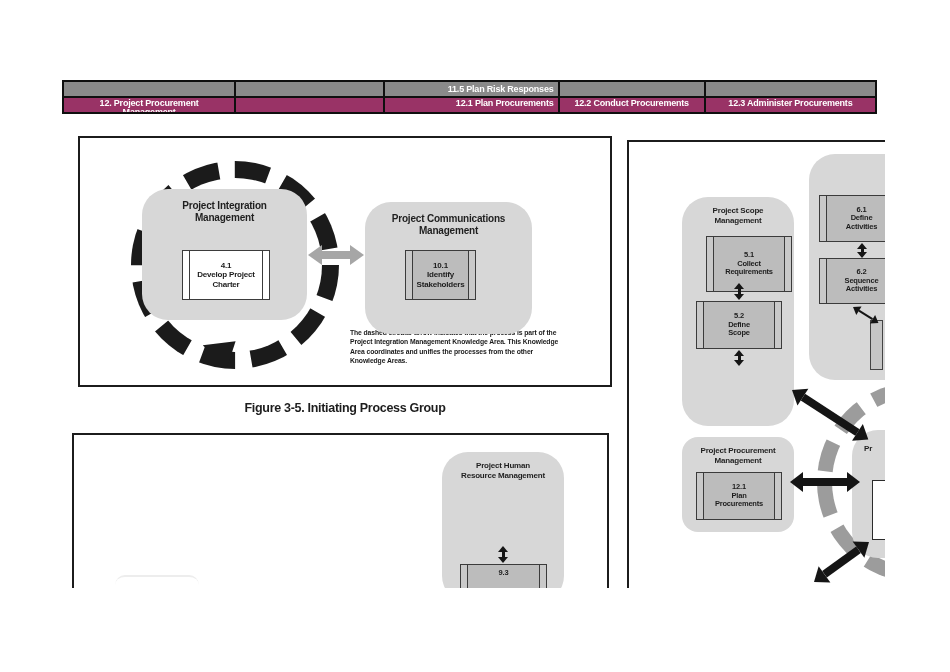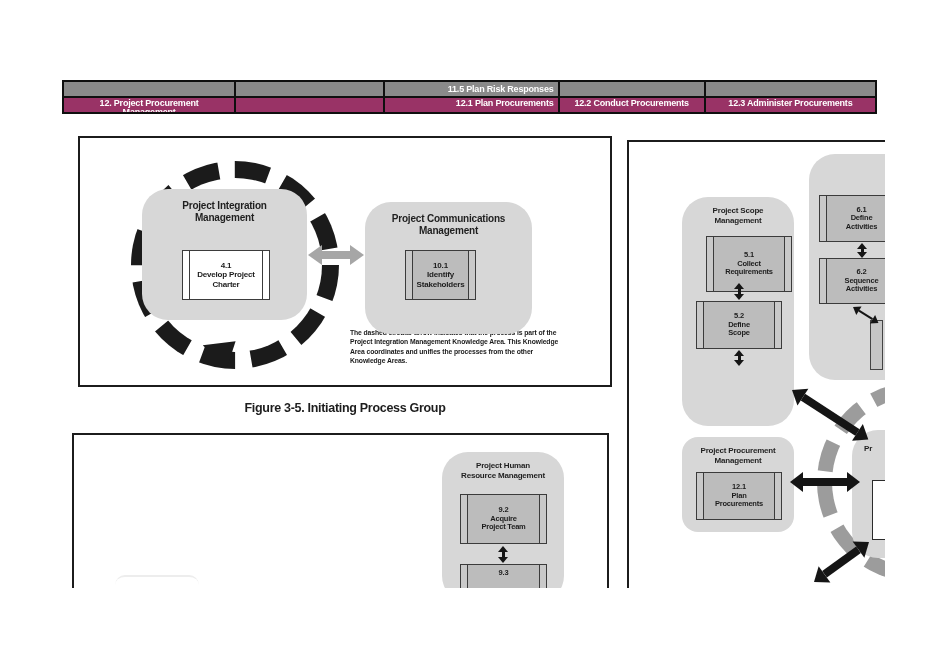--- a/index.html
+++ b/index.html
@@ -148,25 +148,20 @@
 
   <div class="caption">Figure 3-5. Initiating Process Group</div>
 
   <div class="figbox fig2">
     <div class="faintline"></div>
     <div class="group" style="left:368px;top:17px;width:122px;height:150px;">
       <div class="gtitle gtitle-sm">
         <div>Project Human</div>
         <div>Resource Management</div>
       </div>
-      <div class="pbox" style="left:18px;top:42px;width:87px;height:50px;">
-        <span>9.2</span>
-        <span>Acquire</span>
-        <span>Project Team</span>
-      </div>
       <div class="dblv" style="left:56px;top:94px;height:17px;">
         <i class="h1"></i>
           <i class="sh"></i>
           <i class="h2"></i>
       </div>
       <div class="pbox pbox-top" style="left:18px;top:112px;width:87px;height:50px;">
         <span>9.3</span>
       </div>
     </div>
   </div>

